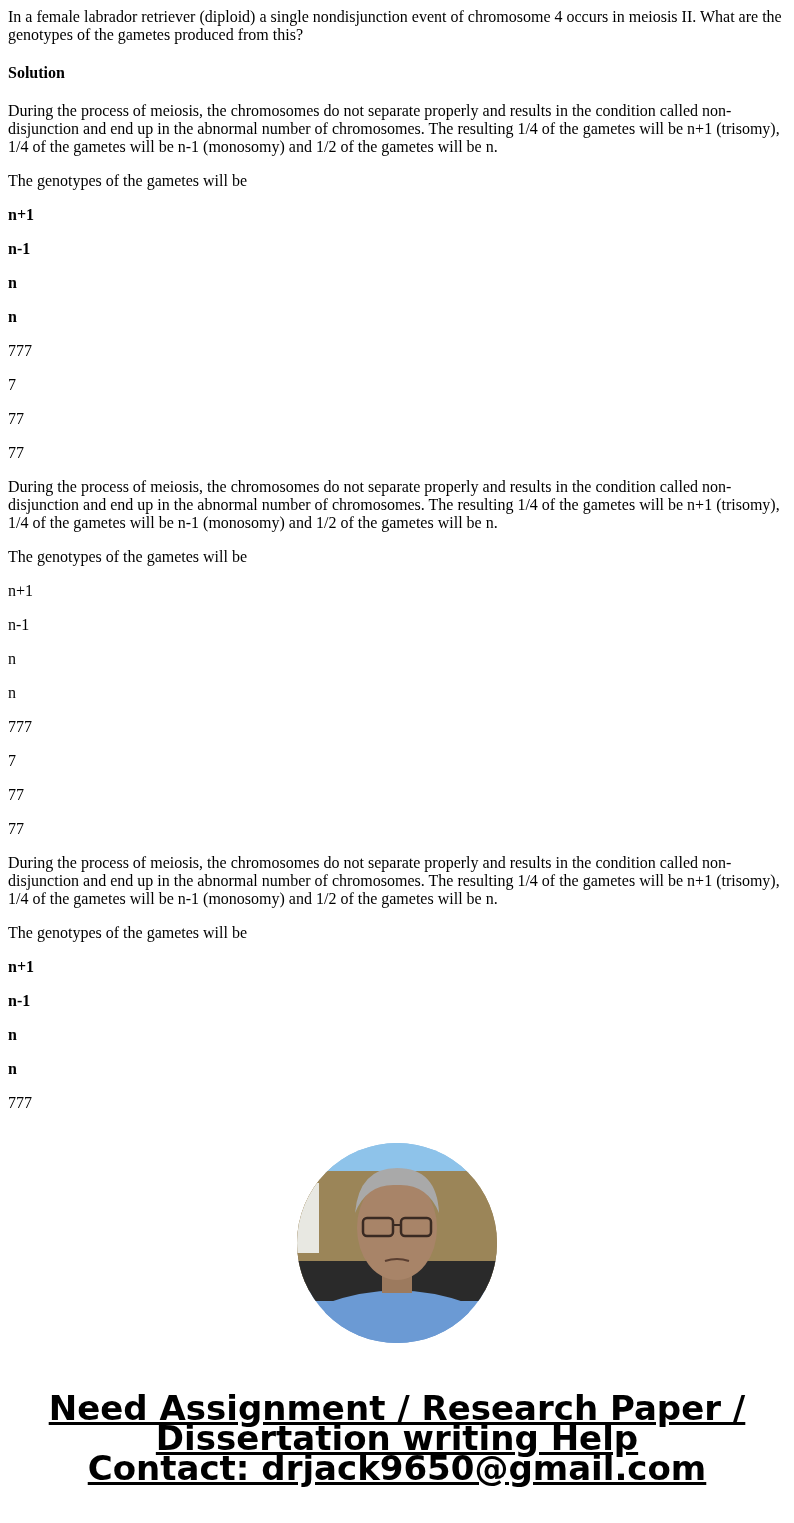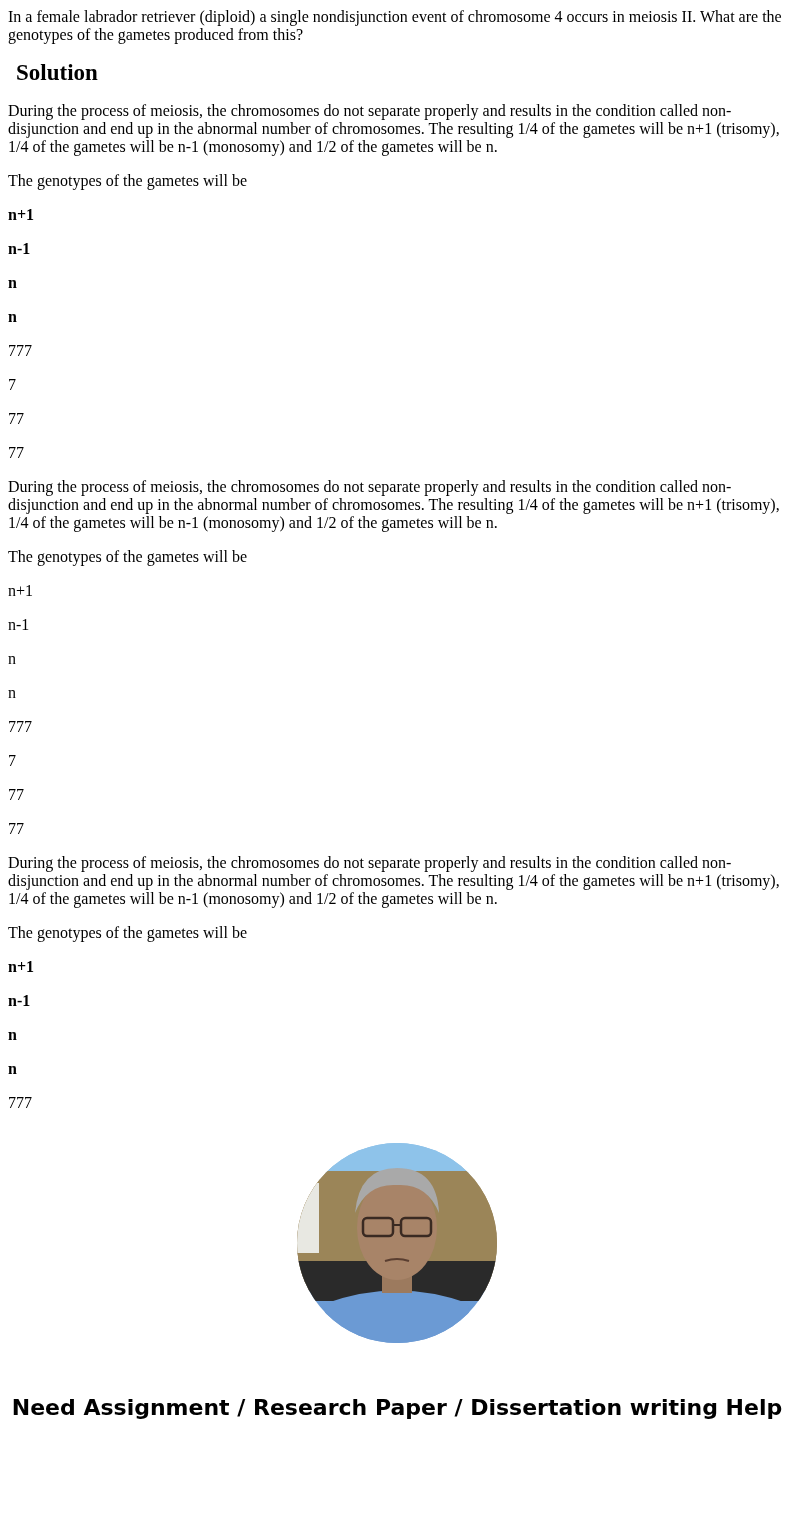--- a/index.html
+++ b/index.html
@@ -6,46 +6,47 @@
   body {
     width: 794px;
     font-family: "Liberation Serif", serif;
     font-size: 16px;
     line-height: 18px;
     color: #000000;
   }
   .content { padding: 8px 8px 0 8px; }
   p { margin: 0 0 16px 0; }
   h3 {
-    font-size: 23px;
+    font-size: 16px;
     line-height: 22px;
     font-weight: bold;
-    margin: 18px 0 18px 8px;
+    margin: 18px 0 18px 0;
   }
   .b { font-weight: bold; }
   .avatar-wrap {
     display: flex;
     justify-content: center;
     margin-top: 31px;
   }
   .avatar {
     width: 200px; height: 200px;
     border-radius: 50%;
     overflow: hidden;
     position: relative;
     background: linear-gradient(#7fb8e6 0%, #8fc0e6 10%, #a08a5c 20%, #8c7650 55%, #2b2b2b 62%, #2b2b2b 70%, #6f9ed6 75%, #5d8fcf 100%);
   }
   .promo {
     font-family: "DejaVu Sans", sans-serif;
     font-weight: bold;
-    font-size: 22px;
+    font-size: 34px;
     line-height: 30px;
     text-align: center;
     margin-top: 50px;
     padding-bottom: 30px;
+    text-decoration: underline;
   }
 </style>
 </head>
 <body>
 
 <div class="content">
   <p>In a female labrador retriever (diploid) a single nondisjunction event of chromosome 4 occurs in meiosis II. What are the genotypes of the gametes produced from this?</p>
   <h3>Solution</h3>
 
   <p>During the process of meiosis, the chromosomes do not separate properly and results in the condition called non-disjunction and end up in the abnormal number of chromosomes. The resulting 1/4 of the gametes will be n+1 (trisomy), 1/4 of the gametes will be n-1 (monosomy) and 1/2 of the gametes will be n.</p>
@@ -93,13 +94,14 @@
       <rect x="66" y="75" width="30" height="18" rx="4" fill="none" stroke="#3a2a22" stroke-width="2.5"></rect>
       <rect x="104" y="75" width="30" height="18" rx="4" fill="none" stroke="#3a2a22" stroke-width="2.5"></rect>
       <line x1="96" y1="82" x2="104" y2="82" stroke="#3a2a22" stroke-width="2"></line>
       <path d="M88 118 Q100 114 112 118" fill="none" stroke="#5a3e30" stroke-width="2"></path>
     </svg>
   </div>
 </div>
 
 <div class="promo">
   <div>Need Assignment / Research Paper / Dissertation writing Help</div>
+  <div>Contact: drjack9650@gmail.com</div>
 </div>
 
 </body></html>

